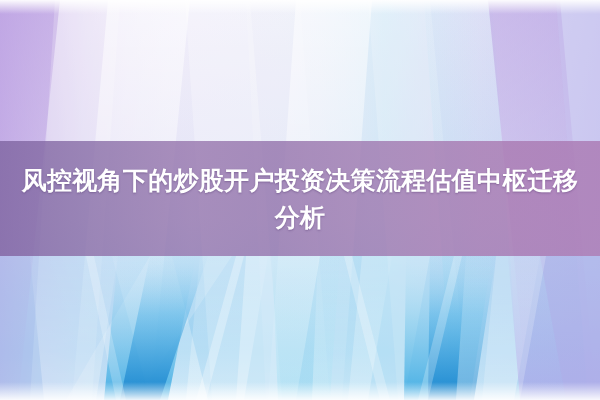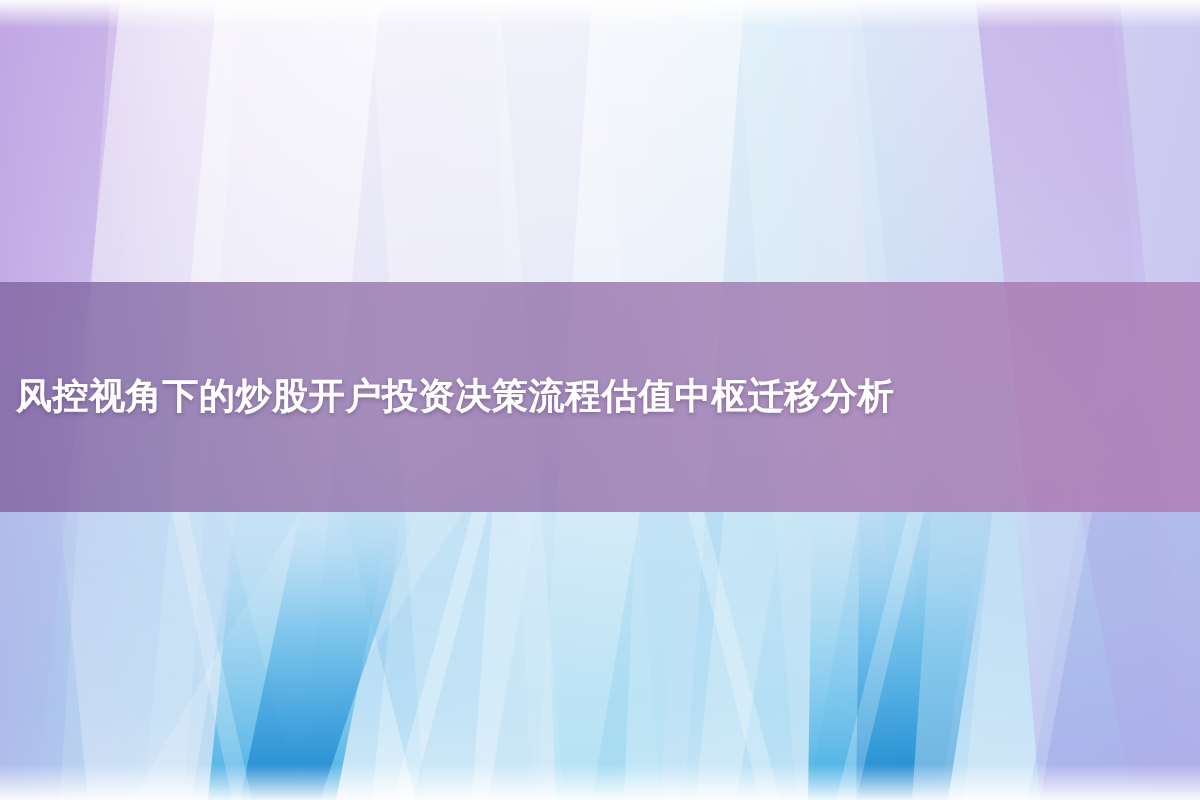--- a/index.html
+++ b/index.html
@@ -44,26 +44,26 @@
         rgba(168, 120, 176, 0.80) 80%,
         rgba(170, 120, 178, 0.80) 100%);
     display: flex;
     align-items: center;
     justify-content: center;
     box-sizing: border-box;
     padding: 0 8px;
   }
 
   .title-text {
-    margin: 0;
+    margin: 12px;
     width: 100%;
-    text-align: left;
+    text-align: center;
     color: #ffffff;
     font-family: "DejaVu Sans", "Liberation Sans", sans-serif;
-    font-size: 18px;
+    font-size: 25px;
     font-weight: bold;
     line-height: 37px;
     letter-spacing: 0.3px;
     text-shadow: 0 1px 2px rgba(70, 45, 100, 0.38);
     white-space: normal;
     word-break: break-all;
   }
 
   
   .watermark {

